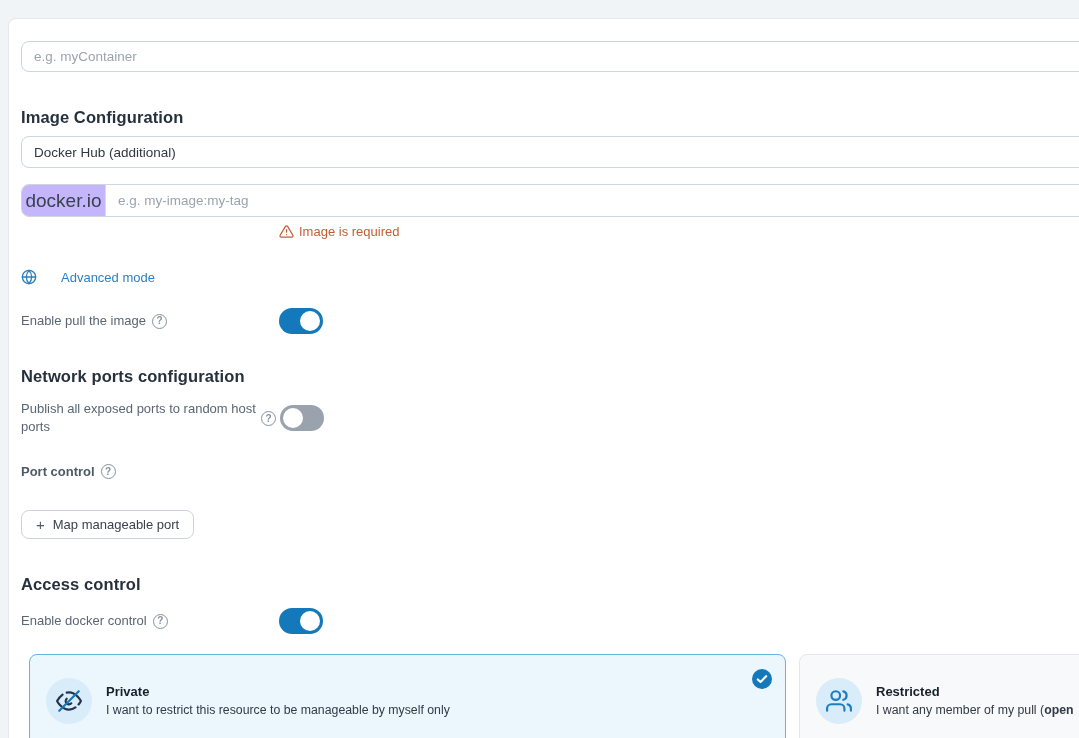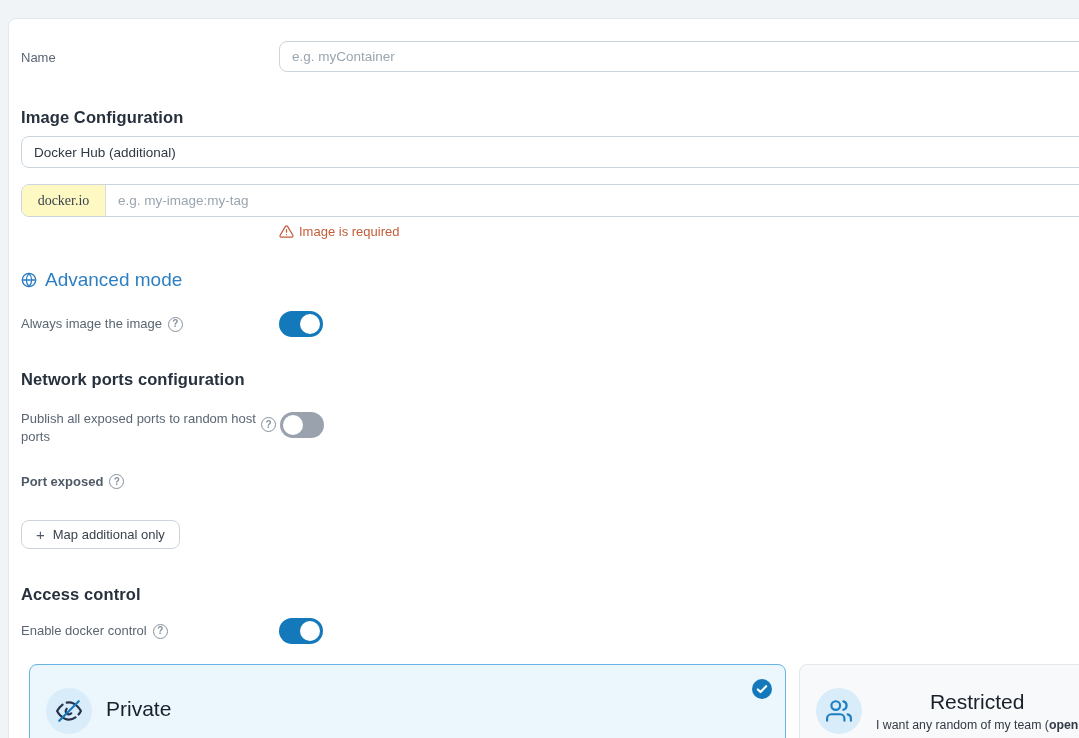--- a/index.html
+++ b/index.html
@@ -53,41 +53,41 @@
     font-size:13.5px; color:#2f3842; background:#fff; cursor:pointer;
   }
 
   .input-group{
     display:flex; height:33px;
     border:1px solid #ccd4dc; border-radius:8px;
     overflow:hidden; background:#fff;
   }
   .input-prefix{
     width:84px; flex:none;
-    background:#fef9c3; border-right:1px solid #d8dde2;
+    background:#c4b5fd; border-right:1px solid #d8dde2;
     display:flex; align-items:center; justify-content:center;
-    font-size:14px; color:#39424d;font-family:Liberation Serif, serif;
+    font-size:19px; color:#39424d;
   }
   .input-group input{
     flex:1; border:none; outline:none; padding:0 12px;
     font-size:13.5px; color:#39424d;
     font-family:"Liberation Sans", sans-serif;
   }
   .input-group input::placeholder{ color:#9aa5af; }
 
   .error-row{
     margin-left:258px; margin-top:7px;
     display:flex; align-items:center; gap:5px;
     font-size:13px; color:var(--error);
   }
 
   .link-row{
     margin-top:30px;
-    display:inline-flex; align-items:center; gap:8px;
-    color:var(--link); font-size:19px; cursor:pointer;text-align:right;
+    display:inline-flex; align-items:center; gap:24px;
+    color:var(--link); font-size:13px; cursor:pointer;text-align:right;
   }
 
   .toggle-row{ display:flex; align-items:center; }
   .toggle-row .label-col{ padding-top:0; display:flex; align-items:center; }
 
   .help-icon{
     width:15px; height:15px; flex:none;
     border:1.3px solid #85929e; border-radius:50%;
     color:#85929e; font-size:10px; font-weight:700;
     display:inline-flex; align-items:center; justify-content:center;
@@ -131,41 +131,40 @@
   .access-card.selected{ background:#ecf6fd; border:1px solid #67b4e4; }
   .access-card.unselected{ background:#f7f9fa; border:1px solid #e3e7ea; }
   .card-private{ width:757px; }
   .card-restricted{ width:620px; }
   .icon-circle{
     width:46px; height:46px; border-radius:50%; flex:none;
     background:#d8ecfa; display:flex; align-items:center; justify-content:center;
     margin-right:14px;
   }
   .card-text .card-title{
-    font-size:21px; font-weight:400; color:#17202b; margin-bottom:4px;text-align:center;
+    font-size:13px; font-weight:700; color:#17202b; margin-bottom:4px;
   }
   .card-text .card-desc{ font-size:12.3px; color:#323a45; white-space:nowrap; }
   .card-desc b{ font-weight:700; }
   .check-badge{
     position:absolute; top:14px; right:13px; width:20px; height:20px;
     display:none;
   }
   .access-card.selected .check-badge{ display:block; }
 
   svg{ display:block; }
 </style>
 </head>
 <body>
 
 <div class="outer-card">
   <div class="content">
 
     
     <div class="form-row" style="margin-top:0;">
-      <div class="label-col">Name</div>
       <div class="control-col">
         <input class="text-input" type="text" placeholder="e.g. myContainer" style="">
       </div>
     </div>
 
     
     <div class="section-heading">Image Configuration</div>
 
     <div class="form-row" style="margin-top:9px;">
       <div class="control-col">
@@ -201,51 +200,51 @@
             <line x1="2" y1="12" x2="22" y2="12"></line>
           <path d="M12 2a15.3 15.3 0 0 1 4 10 15.3 15.3 0 0 1-4 10 15.3 15.3 0 0 1-4-10 15.3 15.3 0 0 1 4-10z"></path>
         </svg>
         <span>Advanced mode</span>
       </div>
     </div>
 
     
     <div class="form-row toggle-row" style="margin-top:19px;">
       <div class="label-col">
-        <span>Always image the image</span>
+        <span>Enable pull the image</span>
         <span class="help-icon">?</span>
       </div>
       <div class="toggle on">
           <span class="knob"></span>
         </div>
     </div>
 
     
     <div class="section-heading" style="margin-top:33px;">Network ports configuration</div>
 
     <div class="form-row toggle-row" style="margin-top:14px;">
-      <div class="label-col" style="width:240px;margin-top:7px;">
+      <div class="label-col" style="width:240px;">
         <span>Publish all exposed ports to random host ports</span>
       </div>
       <span class="help-icon" style="margin:0 4px 0 0;">?</span>
       <div class="toggle off">
           <span class="knob"></span>
         </div>
     </div>
 
     <div style="margin-top:26px;">
       <span class="bold-label">
-        <span>Port exposed</span>
+        <span>Port control</span>
         <span class="help-icon">?</span>
       </span>
     </div>
 
     <button class="btn-outline">
       <span class="plus">+</span>
-      <span>Map additional only</span>
+      <span>Map manageable port</span>
     </button>
 
     
     <div class="section-heading">Access control</div>
 
     <div class="form-row toggle-row" style="margin-top:14px;">
       <div class="label-col">
         <span>Enable docker control</span>
         <span class="help-icon">?</span>
       </div>
@@ -260,41 +259,42 @@
       <div class="access-card card-private selected">
         <div class="icon-circle">
           <svg width="26" height="26" viewBox="0 0 24 24" fill="none" stroke-width="2" stroke-linecap="round" stroke-linejoin="round">
             <path stroke="#27324d" d="M17.94 17.94A10.07 10.07 0 0 1 12 20c-7 0-11-8-11-8a18.45 18.45 0 0 1 5.06-5.94M9.9 4.24A9.12 9.12 0 0 1 12 4c7 0 11 8 11 8a18.5 18.5 0 0 1-2.16 3.19"></path>
             <path stroke="#27324d" d="M14.12 14.12a3 3 0 1 1-4.24-4.24"></path>
             <line stroke="#1379ba" x1="3" y1="21" x2="21" y2="3"></line>
           </svg>
         </div>
         <div class="card-text">
           <div class="card-title">Private</div>
+          <div class="card-desc">I want to restrict this resource to be manageable by myself only</div>
         </div>
         <div class="check-badge">
           <svg width="20" height="20" viewBox="0 0 24 24">
             <circle cx="12" cy="12" r="12" fill="#1379ba"></circle>
             <path d="M7 12.5l3.2 3.2 6.8-7" stroke="#fff" stroke-width="2.6" fill="none" stroke-linecap="round" stroke-linejoin="round"></path>
           </svg>
         </div>
       </div>
 
       <div class="access-card card-restricted unselected">
         <div class="icon-circle">
           <svg width="26" height="26" viewBox="0 0 24 24" fill="none" stroke="#1f7ec0" stroke-width="2" stroke-linecap="round" stroke-linejoin="round">
             <path d="M17 21v-2a4 4 0 0 0-4-4H5a4 4 0 0 0-4 4v2"></path>
             <circle cx="9" cy="7" r="4"></circle>
             <path d="M23 21v-2a4 4 0 0 0-3-3.87"></path>
             <path d="M16 3.13a4 4 0 0 1 0 7.75"></path>
           </svg>
         </div>
         <div class="card-text">
           <div class="card-title">Restricted</div>
-          <div class="card-desc"><span>I want any random of my team (</span><b>open</b></div>
+          <div class="card-desc"><span>I want any member of my pull (</span><b>open</b></div>
         </div>
 
       </div>
 
     </div>
 
   </div>
 </div>
 
 </body></html>

